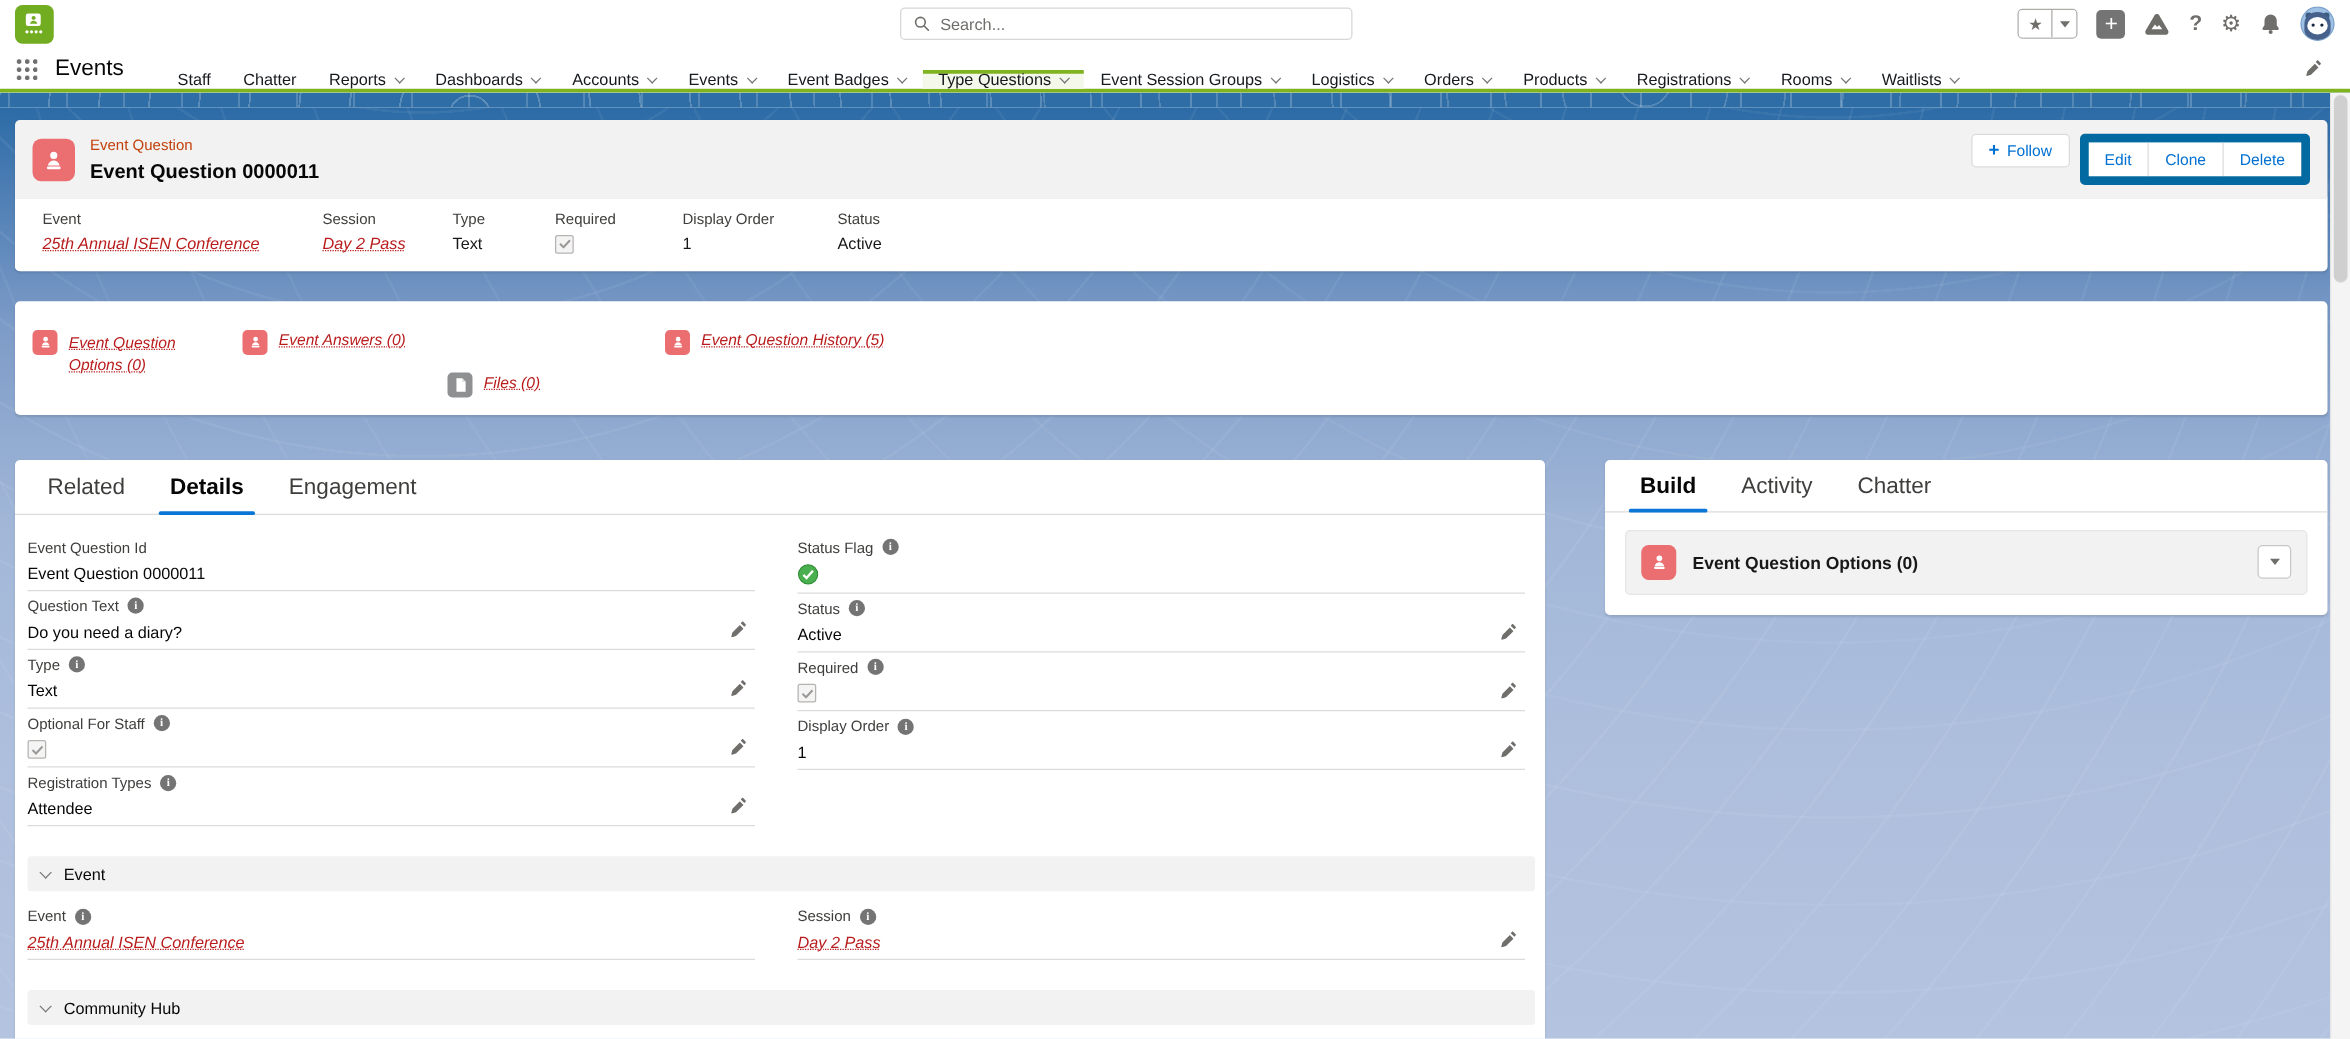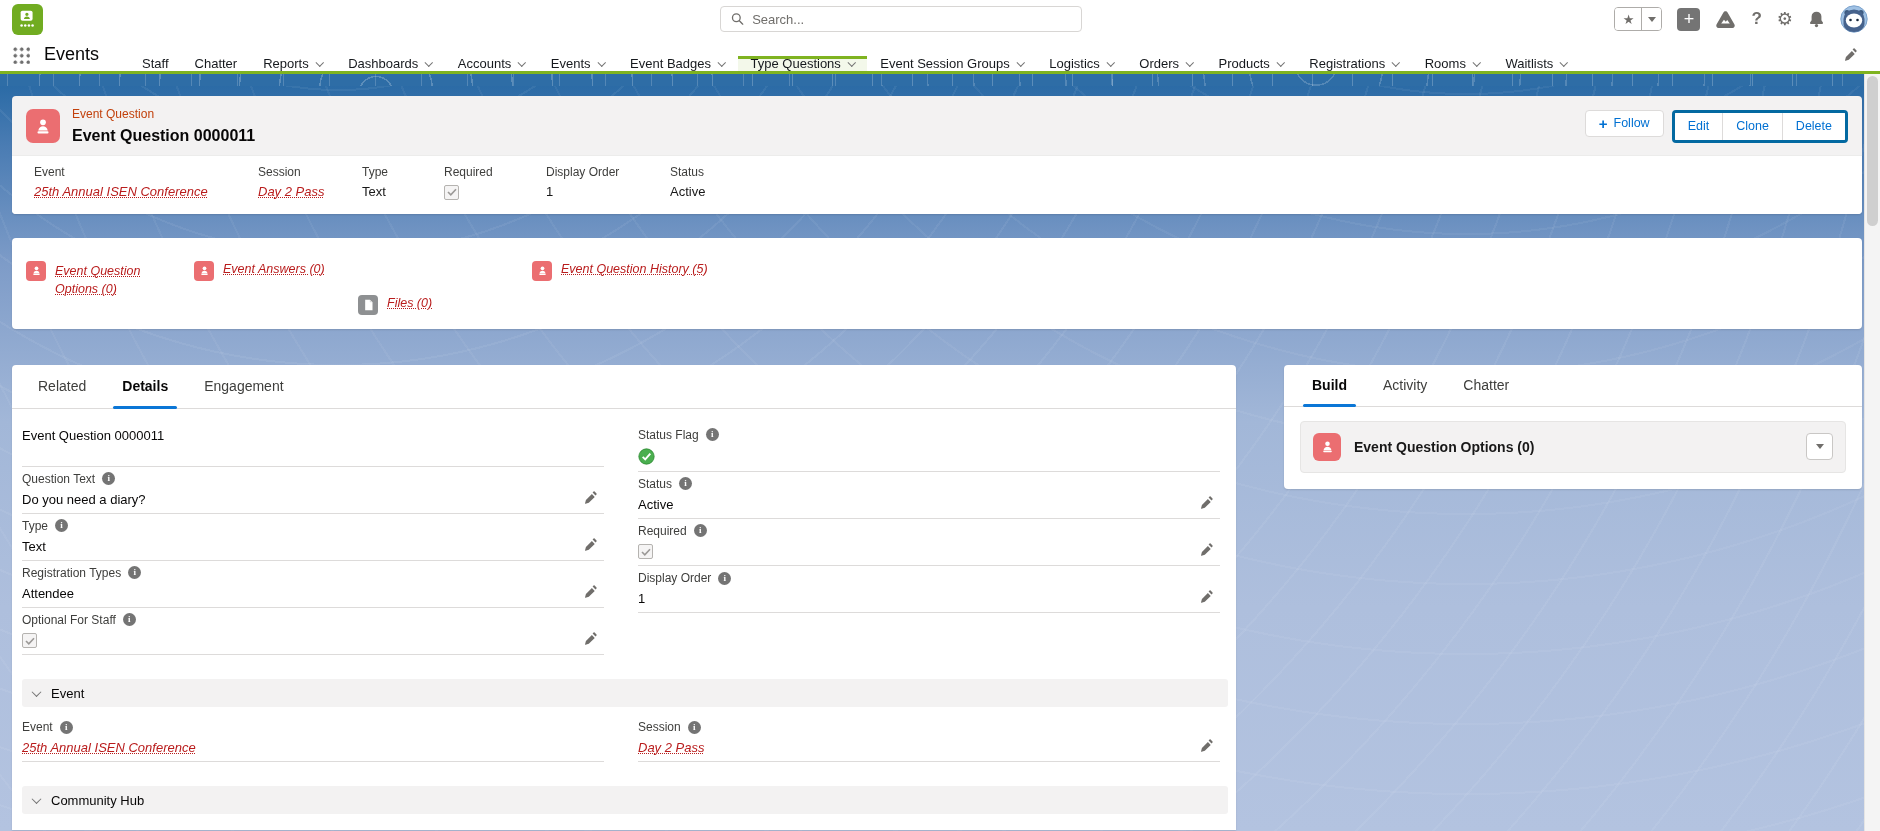--- a/index.html
+++ b/index.html
@@ -53,21 +53,21 @@
   
   .record-header { background:#f3f2f2; border-radius:4px; overflow:hidden; }
   .rh-top { display:flex; align-items:center; padding:11px 14px 10px; }
   .record-icon { width:34px; height:34px; border-radius:7px; background:#EB6E71; display:flex; align-items:center; justify-content:center; flex:0 0 auto; }
   .rh-titles { margin-left:12px; }
   .rh-obj { font-size:12px; color:#c2410c; margin-bottom:6px; }
   .rh-title { font-size:16px; font-weight:bold; color:#080707; }
   .rh-actions { margin-left:auto; display:flex; gap:8px; }
   .btn { height:27px; background:#fff; border:1px solid #dddbda; border-radius:4px; color:#0070d2; font-size:12.5px;
     padding:0 13px; display:flex; align-items:center; gap:6px; cursor:pointer; font-family:inherit; }
-  .btn-group { display:flex; border:3px solid #0369a1; border-radius:4px; overflow:hidden; }
+  .btn-group { display:flex; border:7px solid #0369a1; border-radius:4px; overflow:hidden; }
   .btn-group .btn { border:none; border-radius:0; }
   .btn-group .btn + .btn { border-left:1px solid #dddbda; }
   .plus-blue { font-size:15px; font-weight:bold; }
   .rh-fields { background:#fff; padding:9px 14px 14px 22px; display:flex; border-top:1px solid #ececeb; }
   .hf { padding-right:16px; }
   .hf-0{width:224px;} .hf-1{width:104px;} .hf-2{width:82px;} .hf-3{width:102px;} .hf-4{width:124px;}
   .hf-label { font-size:12px; color:#3e3e3c; margin-bottom:5px; }
   .hf-value { font-size:13px; color:#181818; }
   a.slink { color:#b91c1c; text-decoration:underline dotted 1px; cursor:pointer;font-style:italic; }
 
@@ -85,21 +85,21 @@
   .info { width:13px; height:13px; border-radius:50%; background:#747474; color:#fff; display:inline-block;
     font:bold 9px/13px "Liberation Serif", serif; text-align:center; flex:0 0 auto; }
   .info::after { content:"i"; }
   .cbx { width:15px; height:15px; border:1px solid #b5b3b0; border-radius:2px; background:#f5f4f4;
     display:inline-flex; align-items:center; justify-content:center; }
 
   
   .columns { display:flex; gap:48px; margin-top:36px; height:465px; }
   .detail-card { flex:0 0 1224px; background:#fff; border-radius:4px 4px 0 0; box-shadow:0 1px 2px rgba(0,0,0,.12); overflow:hidden; }
   .tabs-row { display:flex; padding:0 8px; border-bottom:1px solid #dddbda; height:44px; align-items:stretch; }
-  .tab { padding:10px 18px; display:flex; align-items:center; font-size:14px; color:#3e3e3c; position:relative; cursor:pointer; }
+  .tab { padding:10px 18px; display:flex; align-items:center; font-size:18px; color:#3e3e3c; position:relative; cursor:pointer; }
   .tab.active { font-weight:bold; color:#080707; }
   .tab.active::after { content:""; position:absolute; left:9px; right:9px; bottom:-1px; height:3px; background:#0B76D6; border-radius:2px; }
 
   .fields-wrap { display:flex; column-gap:34px; padding:14px 16px 0 10px; }
   .fcol { flex:1; min-width:0; }
   .field { position:relative; padding:5px 0 6px; border-bottom:1px solid #dddbda; min-height:44px; }
   .f-label { font-size:12px; color:#3e3e3c; display:flex; gap:7px; align-items:center; margin-bottom:6px; }
   .f-value { font-size:13px; color:#080707; padding-right:34px; min-height:15px; }
   .f-pencil { position:absolute; right:6px; bottom:9px; cursor:pointer; }
 
@@ -362,68 +362,71 @@
     <section class="detail-card">
       <div class="tabs-row">
         <div class="tab">Related</div>
         <div class="tab active">Details</div>
         <div class="tab">Engagement</div>
       </div>
 
       <div class="fields-wrap">
         <div class="fcol">
           <div class="field">
+            <div class="f-label">
+                <span>Event Question Id</span>
+              </div>
             <div class="f-value">Event Question 0000011</div>
           </div>
           <div class="field">
             <div class="f-label">
                 <span>Question Text</span>
                 <span class="info"></span>
               </div>
             <div class="f-value">Do you need a diary?</div>
             <span class="f-pencil">
                 <svg width="14" height="14" viewBox="0 0 16 16">
                   <path fill="#706e6b" d="M12.1 1.7l2.2 2.2c.3.3.3.8 0 1.1l-1.2 1.2-3.3-3.3 1.2-1.2c.3-.3.8-.3 1.1 0zM2.2 11.4l6.8-6.8 3.3 3.3-6.8 6.8-3.7 1c-.4.1-.7-.2-.6-.6z"></path>
                 </svg>
               </span>
           </div>
           <div class="field">
             <div class="f-label">
                 <span>Type</span>
                 <span class="info"></span>
               </div>
             <div class="f-value">Text</div>
-            <span class="f-pencil">
-                <svg width="14" height="14" viewBox="0 0 16 16">
-                  <path fill="#706e6b" d="M12.1 1.7l2.2 2.2c.3.3.3.8 0 1.1l-1.2 1.2-3.3-3.3 1.2-1.2c.3-.3.8-.3 1.1 0zM2.2 11.4l6.8-6.8 3.3 3.3-6.8 6.8-3.7 1c-.4.1-.7-.2-.6-.6z"></path>
-                </svg>
-              </span>
-          </div>
-          <div class="field">
-            <div class="f-label">
-                <span>Registration Types</span>
-                <span class="info"></span>
-              </div>
-            <div class="f-value">Attendee</div>
             <span class="f-pencil">
                 <svg width="14" height="14" viewBox="0 0 16 16">
                   <path fill="#706e6b" d="M12.1 1.7l2.2 2.2c.3.3.3.8 0 1.1l-1.2 1.2-3.3-3.3 1.2-1.2c.3-.3.8-.3 1.1 0zM2.2 11.4l6.8-6.8 3.3 3.3-6.8 6.8-3.7 1c-.4.1-.7-.2-.6-.6z"></path>
                 </svg>
               </span>
           </div>
           <div class="field">
             <div class="f-label">
                 <span>Optional For Staff</span>
                 <span class="info"></span>
               </div>
             <div class="f-value"><span class="cbx">
               <svg width="10" height="8" viewBox="0 0 12 10">
                     <polyline points="1,5 4.5,8.5 11,1.5" fill="none" stroke="#9b9997" stroke-width="2"></polyline>
                   </svg>
                 </span></div>
+            <span class="f-pencil">
+                <svg width="14" height="14" viewBox="0 0 16 16">
+                  <path fill="#706e6b" d="M12.1 1.7l2.2 2.2c.3.3.3.8 0 1.1l-1.2 1.2-3.3-3.3 1.2-1.2c.3-.3.8-.3 1.1 0zM2.2 11.4l6.8-6.8 3.3 3.3-6.8 6.8-3.7 1c-.4.1-.7-.2-.6-.6z"></path>
+                </svg>
+              </span>
+          </div>
+          <div class="field">
+            <div class="f-label">
+                <span>Registration Types</span>
+                <span class="info"></span>
+              </div>
+            <div class="f-value">Attendee</div>
             <span class="f-pencil">
                 <svg width="14" height="14" viewBox="0 0 16 16">
                   <path fill="#706e6b" d="M12.1 1.7l2.2 2.2c.3.3.3.8 0 1.1l-1.2 1.2-3.3-3.3 1.2-1.2c.3-.3.8-.3 1.1 0zM2.2 11.4l6.8-6.8 3.3 3.3-6.8 6.8-3.7 1c-.4.1-.7-.2-.6-.6z"></path>
                 </svg>
               </span>
           </div>
         </div>
 
         <div class="fcol">
           <div class="field">

